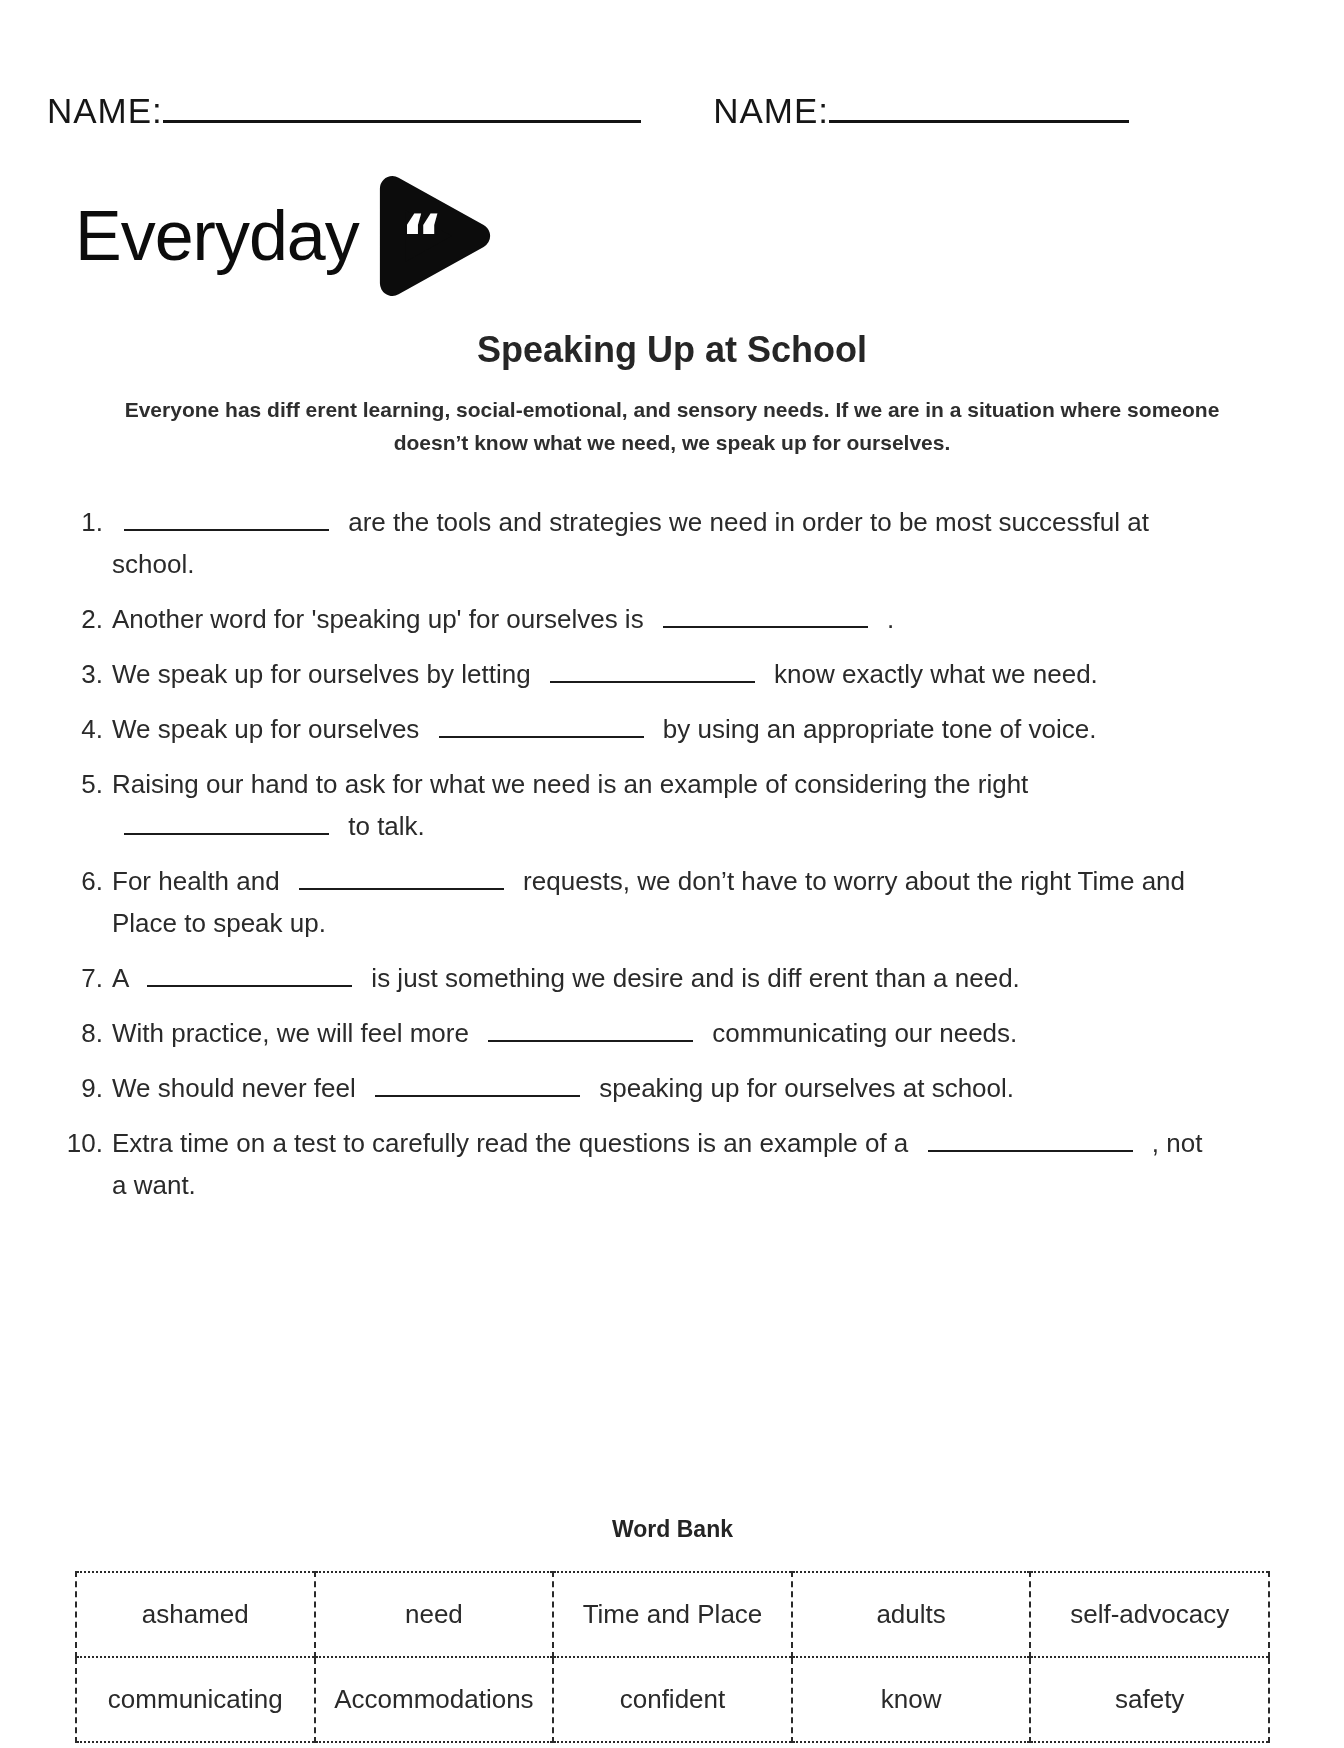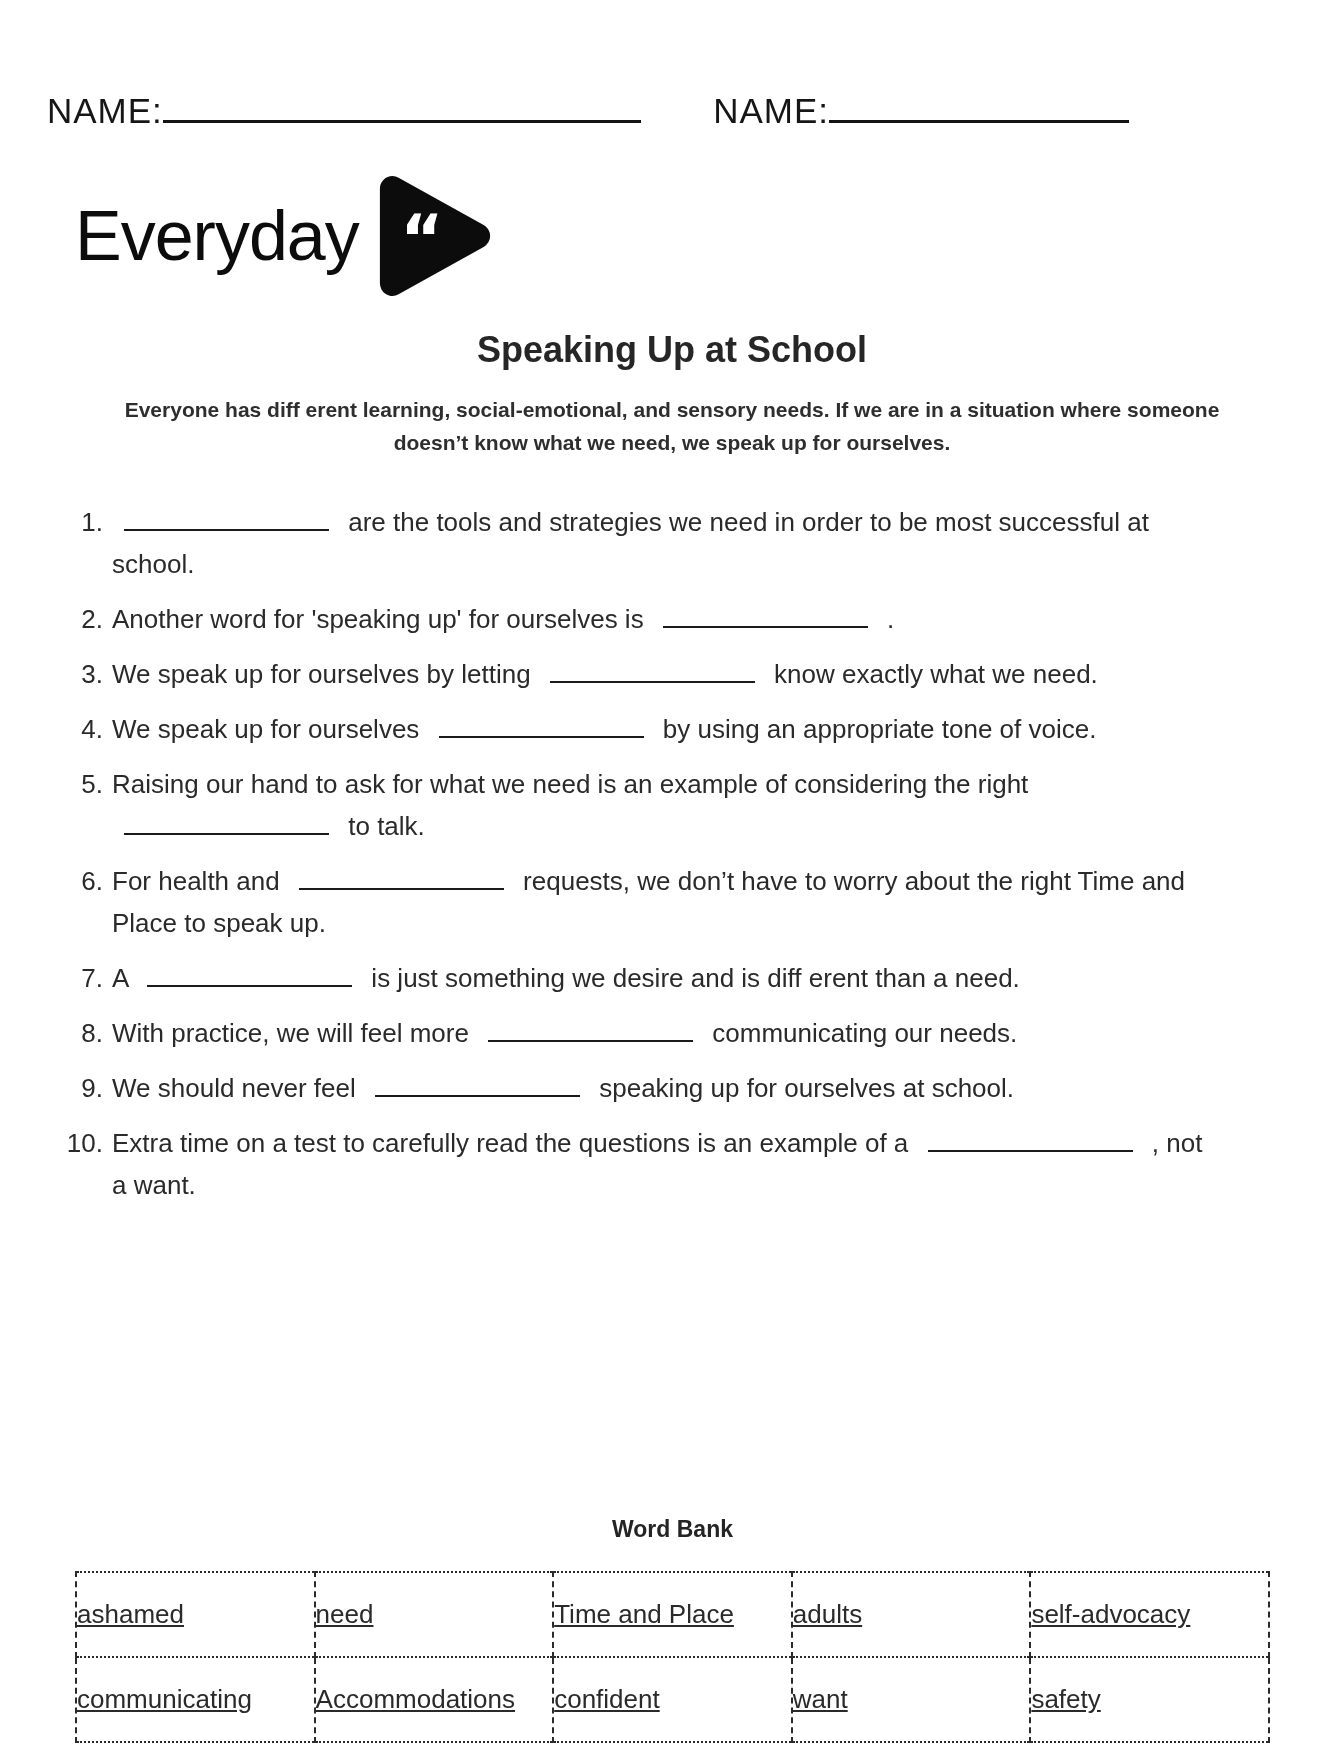--- a/index.html
+++ b/index.html
@@ -72,27 +72,26 @@
   }
 
   
   .wb-section { position: absolute; left: 75px; right: 74px; top: 1428px; }
   .wb-title {
     text-align: center; font-size: 23px; font-weight: 700; color: #242424;
     margin-bottom: 28px;
   }
   .wb-table { width: 100%; border-collapse: collapse; table-layout: fixed; }
   .wb-table td {
-    height: 85px; text-align: left; vertical-align: middle;
+    height: 85px; text-align: center; vertical-align: middle;
     font-size: 26px; color: #2a2a2a;
     border-left: 2px dashed #2a2a2a;
     border-right: 2px dashed #2a2a2a;
     border-top: 2px dotted #2a2a2a;
     border-bottom: 2px dotted #2a2a2a;
-    text-decoration: underline;
   }
 </style>
 </head>
 <body>
 
 <div class="page">
 
   <div class="nd-row">
     <span>NAME:</span>
     <span class="nd-line nd-line-name"></span>
@@ -163,20 +162,20 @@
             <td>ashamed</td>
             <td>need</td>
             <td>Time and Place</td>
             <td>adults</td>
             <td>self-advocacy</td>
           </tr>
           <tr>
             <td>communicating</td>
             <td>Accommodations</td>
             <td>confident</td>
-            <td>want</td>
+            <td>know</td>
             <td>safety</td>
           </tr>
         </tbody>
     </table>
   </div>
 
 </div>
 
 </body></html>

